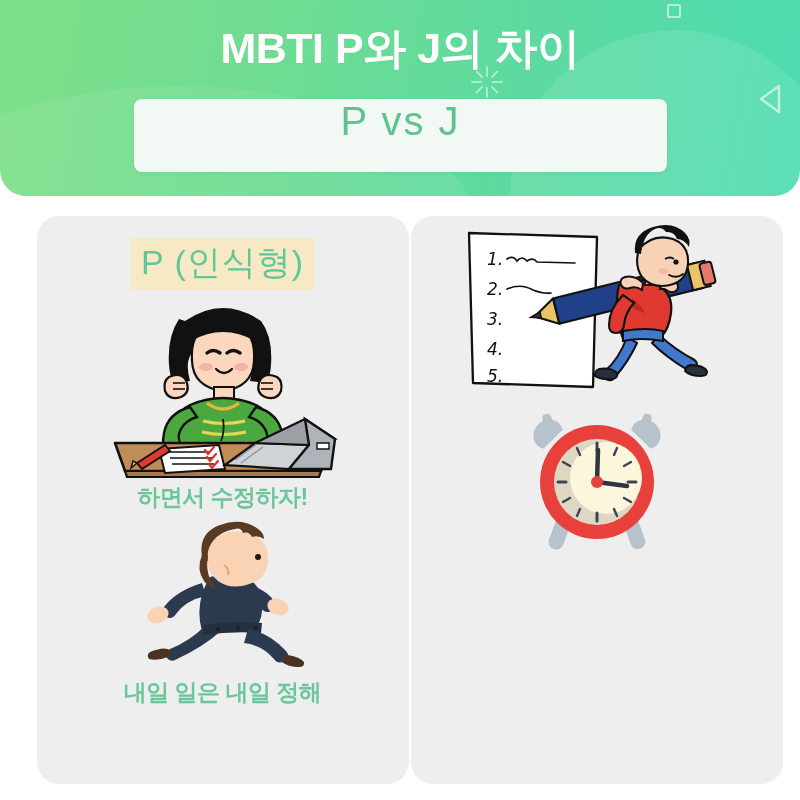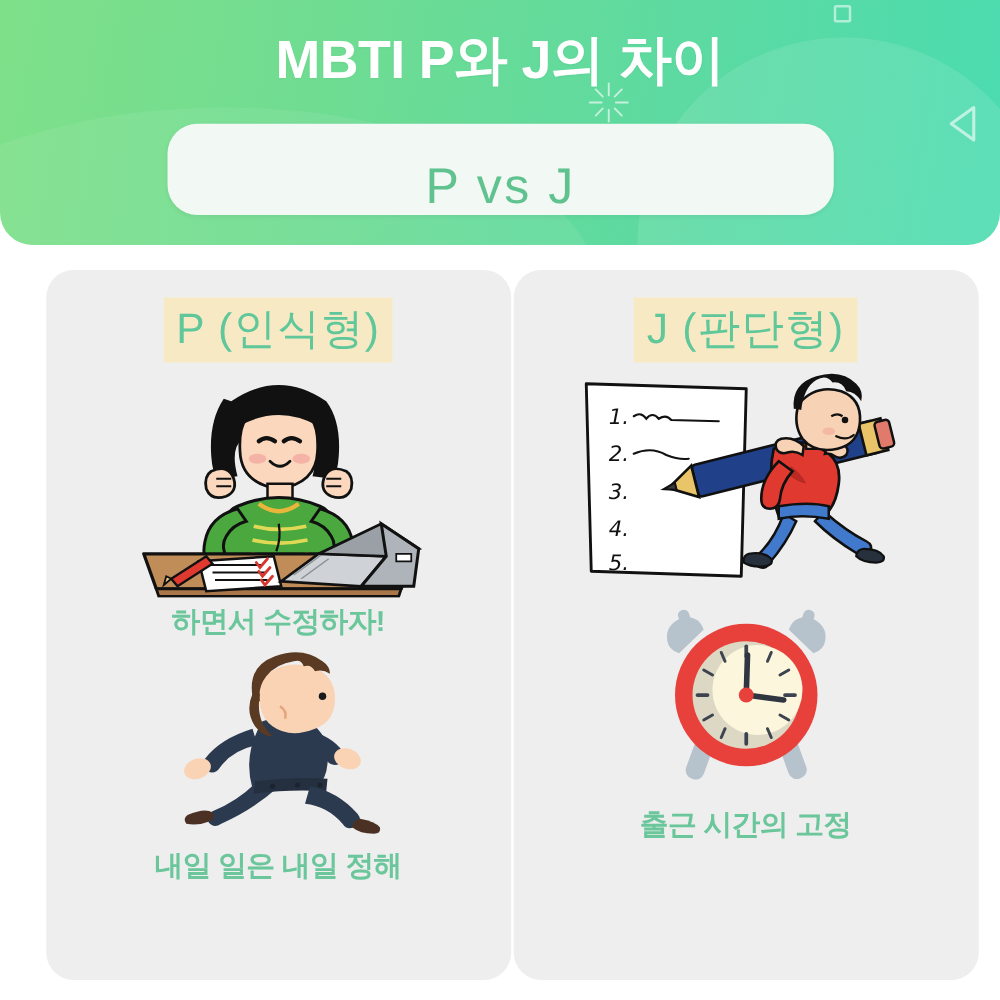--- a/index.html
+++ b/index.html
@@ -42,22 +42,22 @@
 
   .title {
     position:absolute; left:0; top:22px; width:800px;
     text-align:center; color:#ffffff;
     font-size:43px; font-weight:700; letter-spacing:-0.5px;
     line-height:52px;
     text-shadow:0 1px 2px rgba(0,0,0,0.04);
   }
   .pill {
     position:absolute; left:134px; top:99px; width:533px; height:73px;
-    background:#f2f8f3; border-radius:24px;
-    display:flex; align-items:flex-end; justify-content:center;
+    background:#f2f8f3; border-radius:8px;
+    display:flex; align-items:flex-start; justify-content:center;
     box-shadow:0 1px 4px rgba(0,0,0,0.05);
   }
   .pill-text {
     color:#5fc28f; font-size:40px; font-weight:400; letter-spacing:2px;
   }
 
   
   .cards {
     position:absolute; left:0; top:216px; width:800px; height:584px;
     display:flex; justify-content:center; gap:2px;padding-left:19px;
@@ -243,23 +243,20 @@
 
           <circle cx="160" cy="40" r="3" fill="#1a1a1a"></circle>
           <path d="M126 48 q6 4 4 10" stroke="#e3a57e" stroke-width="2" fill="none"></path>
         </svg>
       </div>
 
       <div class="caption cap2">내일 일은 내일 정해</div>
     </div>
 
     <div class="card">
-      <div class="card-title-wrap">
-        <span class="card-title">J (판단형)</span>
-      </div>
 
       <div class="illus">
         <svg width="300" height="185" viewBox="0 0 300 185">
 
           <path d="M22 14 L150 18 L146 168 L26 164 Z" fill="#ffffff" stroke="#111" stroke-width="2.3" stroke-linejoin="round"></path>
 
           <g fill="#111" font-family="DejaVu Sans, sans-serif" font-size="17" font-style="italic">
             <text x="40" y="46">1.</text>
             <text x="40" y="76">2.</text>
             <text x="40" y="106">3.</text>
@@ -338,17 +335,16 @@
             <line x1="66" y1="52" x2="73" y2="56"></line>
             <line x1="80" y1="38" x2="83" y2="45"></line>
           </g>
 
           <line x1="100" y1="72" x2="101" y2="40" stroke="#2f3640" stroke-width="4.5" stroke-linecap="round"></line>
           <line x1="100" y1="72" x2="130" y2="76" stroke="#2f3640" stroke-width="4.5" stroke-linecap="round"></line>
           <circle cx="100" cy="72" r="6" fill="#e8413c"></circle>
         </svg>
       </div>
 
-      <div class="caption cap2">출근 시간의 고정</div>
     </div>
 
   </div>
 </div>
 
 </body></html>

